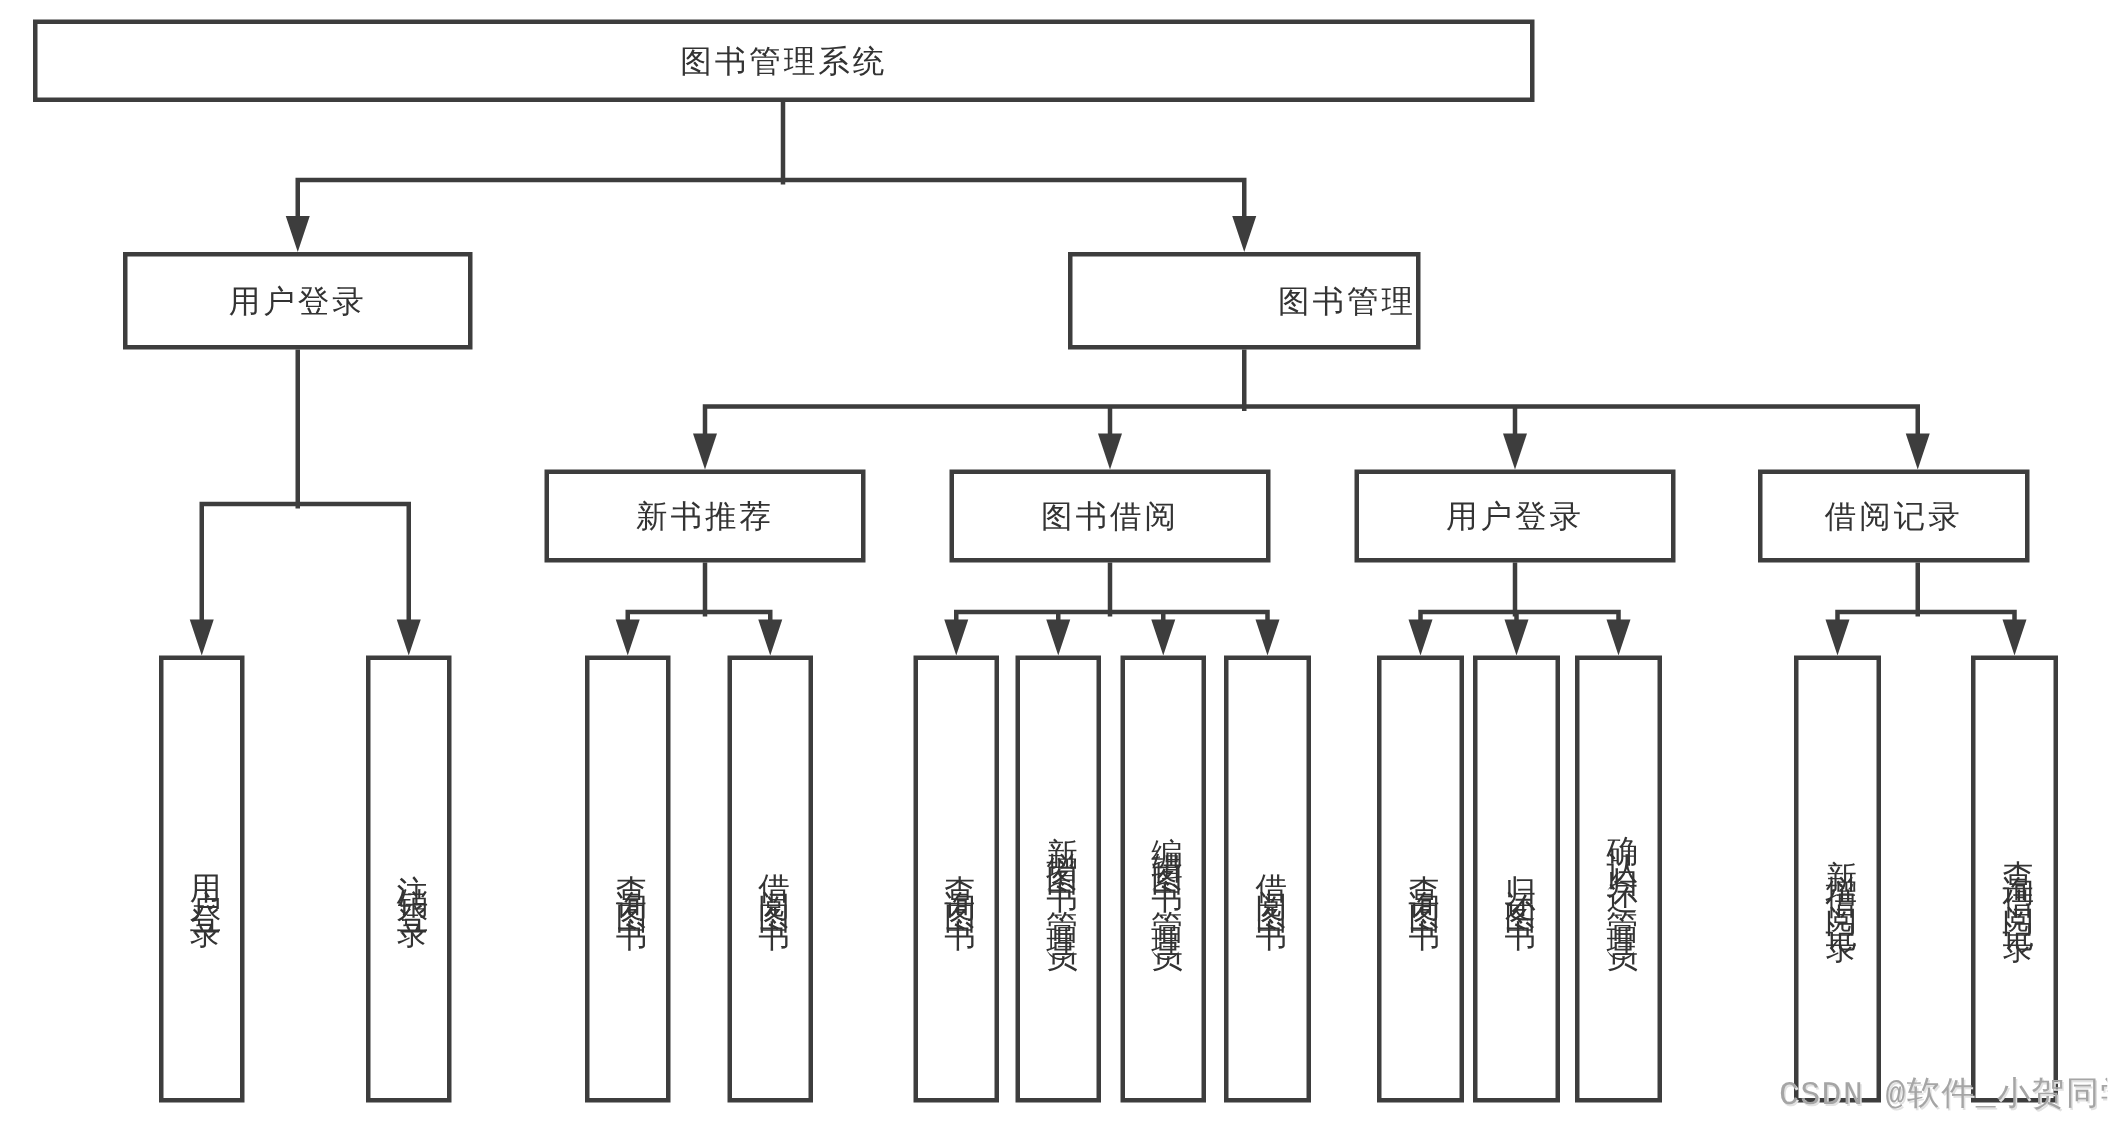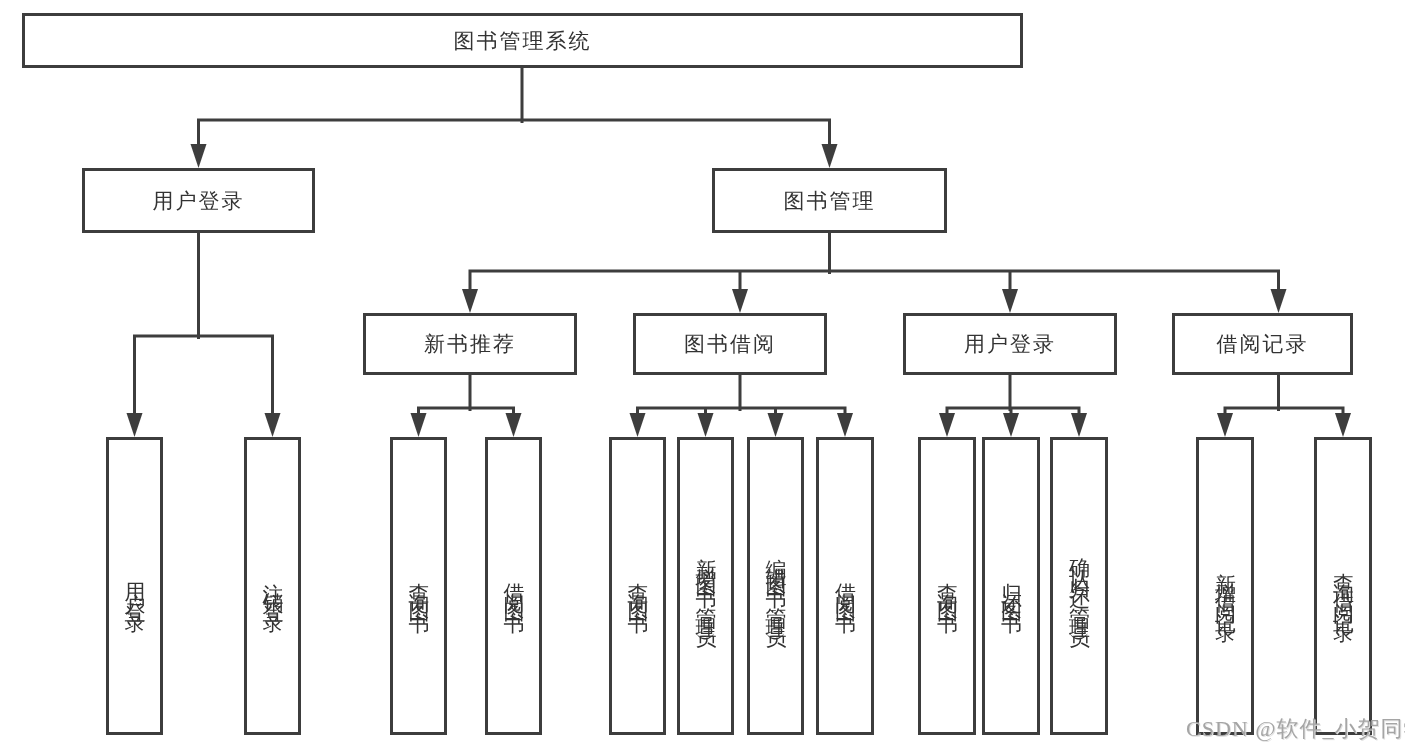--- a/index.html
+++ b/index.html
@@ -2,21 +2,21 @@
 <html><head>
 <meta charset="utf-8">
 <style>
   html, body { margin: 0; padding: 0; background: #ffffff; }
   #canvas {
     position: relative;
     width: 1405px;
     height: 747px;
     background: #ffffff;
     overflow: hidden;
-    font-family: Liberation Serif, serif;
+    font-family: Liberation Mono, monospace;
   }
   .node {
     position: absolute;
     box-sizing: border-box;
     border: 3px solid #3d3d3d;
     background: #ffffff;
     display: flex;
     align-items: center;
     justify-content: center;
     color: #333333;
@@ -54,23 +54,23 @@
     font-size: 22px;
     color: #a5a5a5;
     letter-spacing: 1px;
     white-space: nowrap;
     text-shadow: 1px 1px 0 #e2e2e2;
   }
 
   
   #node-root       { left: 22px;   top: 13px;  width: 1001px; height: 55px; }
   #node-l2-a       { left: 82px;   top: 168px; width: 233px;  height: 65px; }
-  #node-l2-b       { left: 712px;  top: 168px; width: 235px;  height: 65px; }
+  #node-l2-b       { left: 712px;  top: 168px; width: 235px;  height: 65px; justify-content: flex-end; }
   #node-l3-a       { left: 363px;  top: 313px; width: 214px;  height: 62px; }
-  #node-l3-b       { left: 633px;  top: 313px; width: 194px;  height: 62px; }
+  #node-l3-b       { left: 633px;  top: 313px; width: 214px;  height: 62px; }
   #node-l3-c       { left: 903px;  top: 313px; width: 214px;  height: 62px; }
   #node-l3-d       { left: 1172px; top: 313px; width: 181px;  height: 62px; }
   .leaf            { top: 437px; height: 298px; }
   #leaf-1  { left: 106px;  width: 57px; }
   #leaf-2  { left: 244px;  width: 57px; }
   #leaf-3  { left: 390px;  width: 57px; }
   #leaf-4  { left: 485px;  width: 57px; }
   #leaf-5  { left: 609px;  width: 57px; }
   #leaf-6  { left: 677px;  width: 57px; }
   #leaf-7  { left: 747px;  width: 57px; }

